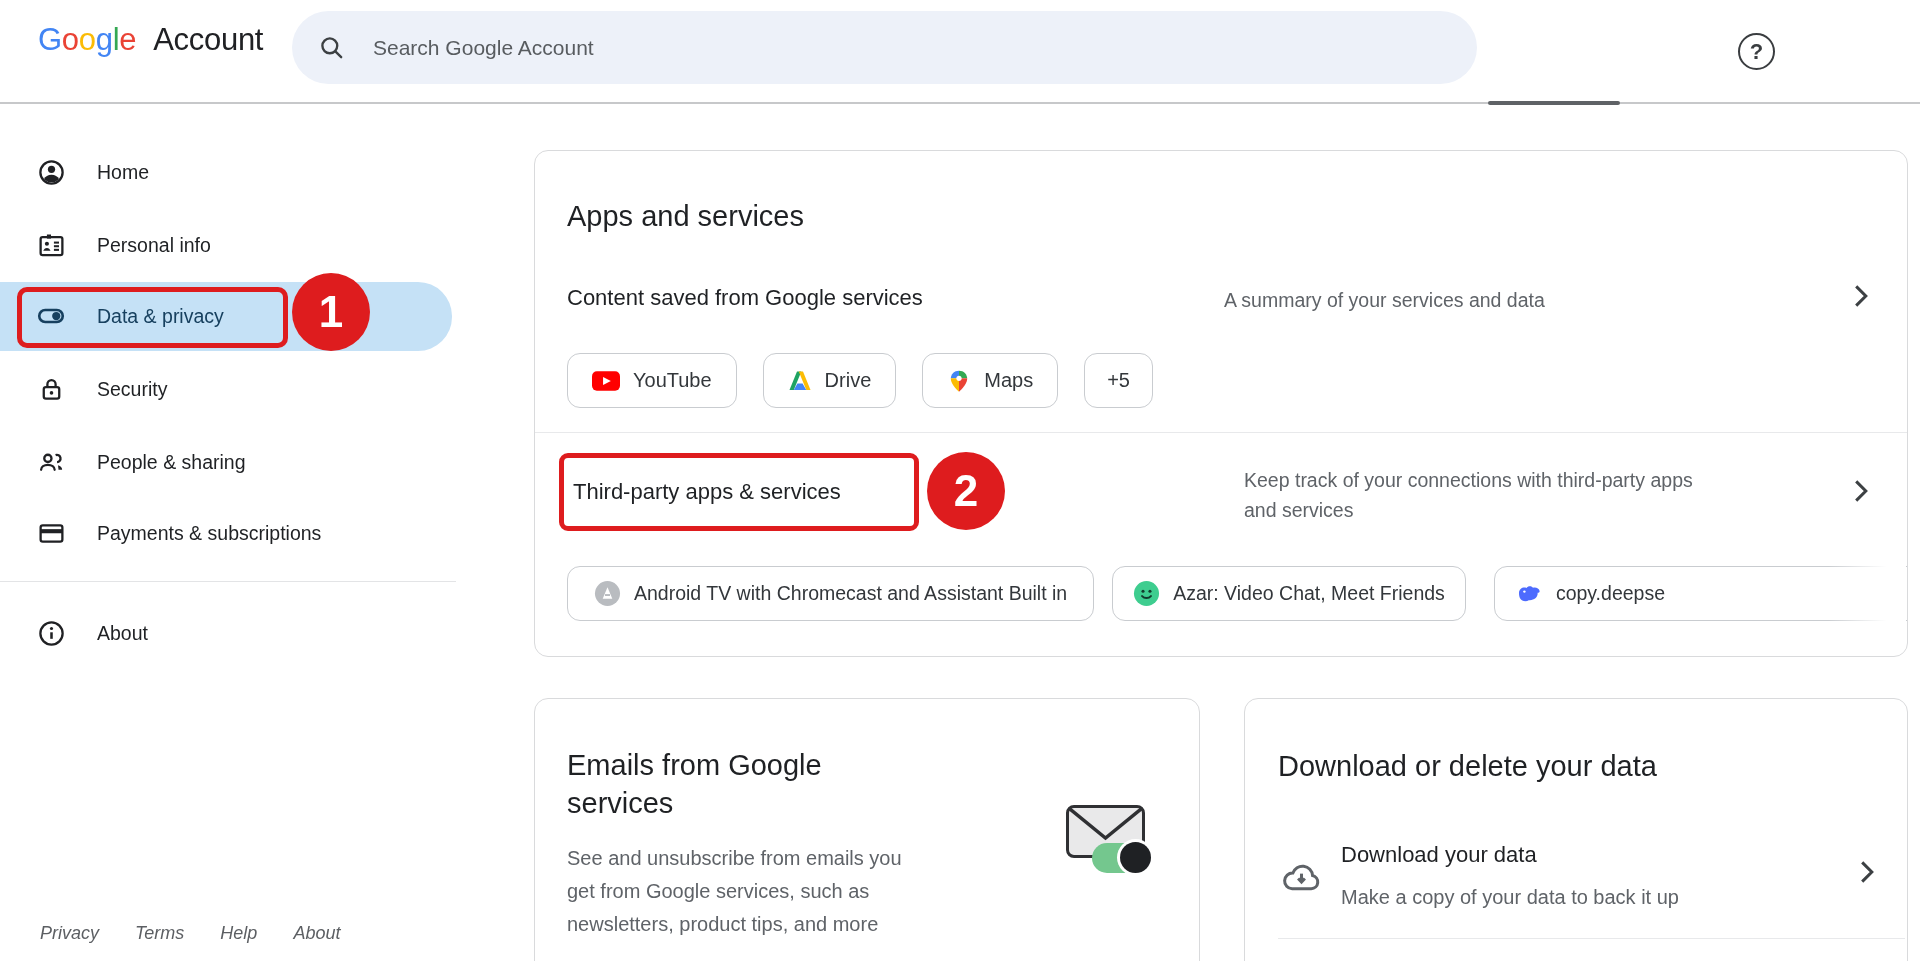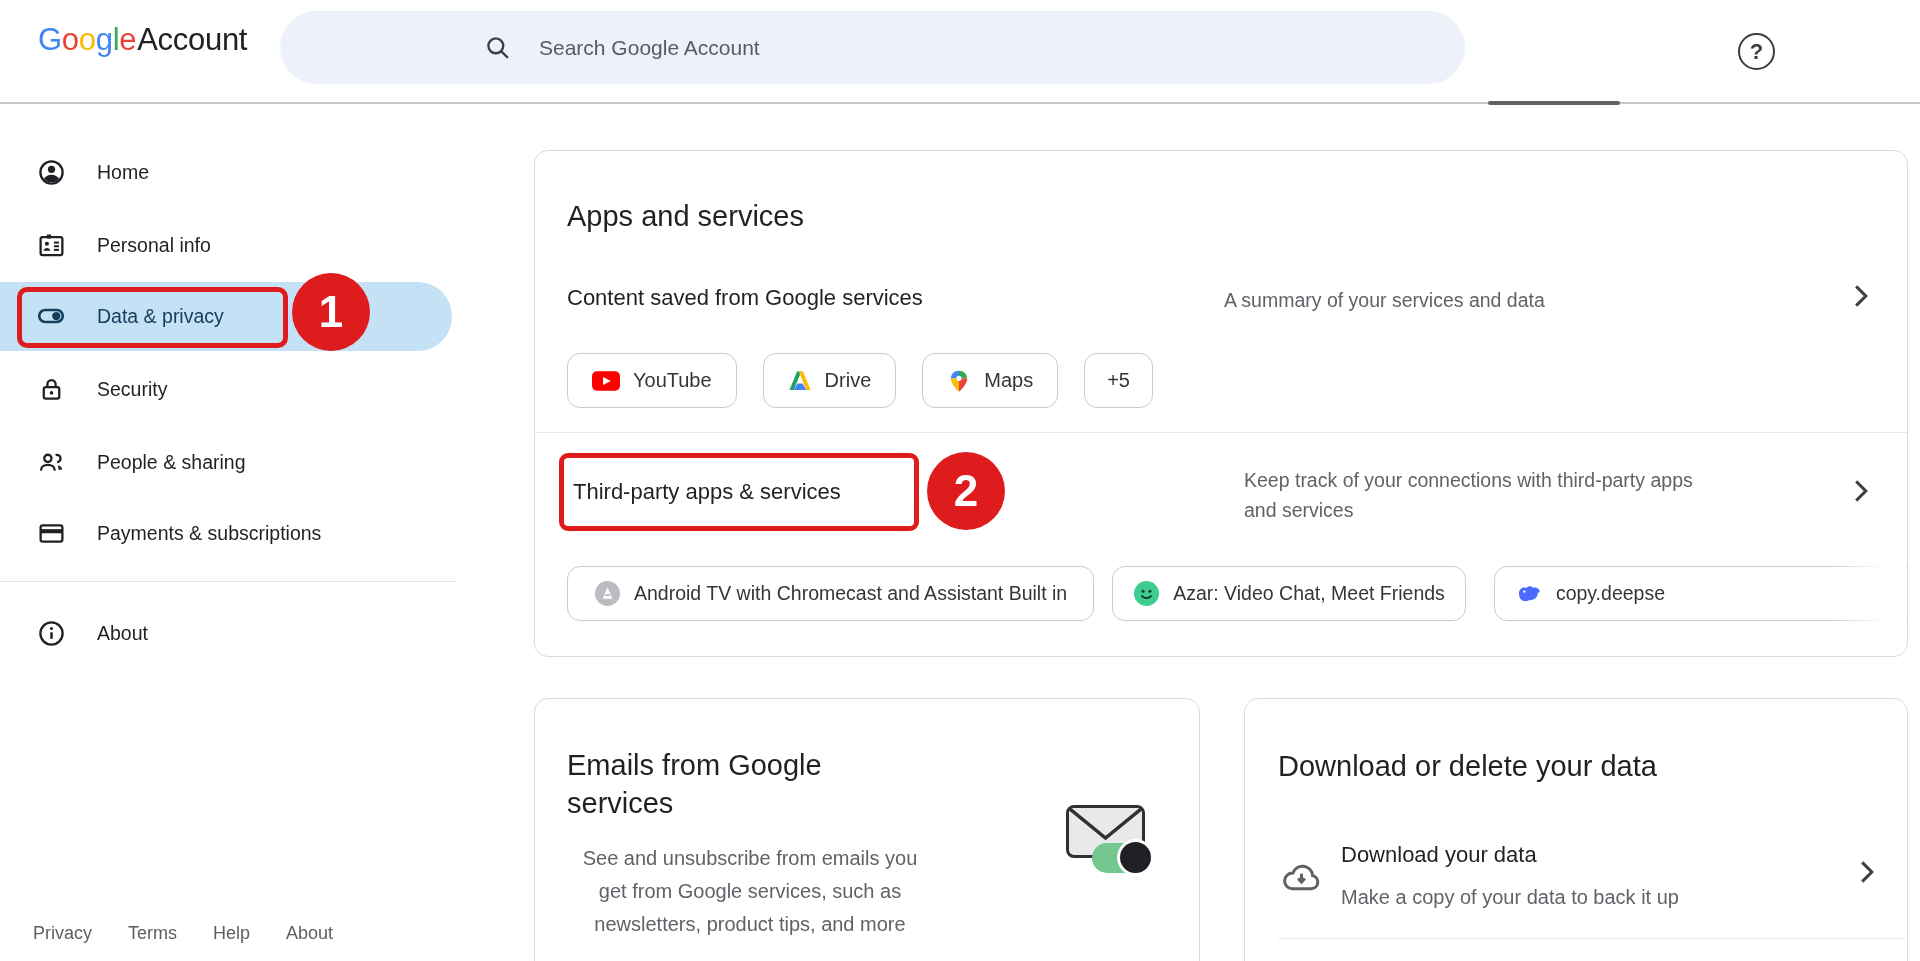--- a/index.html
+++ b/index.html
@@ -8,22 +8,22 @@
   .page { position:relative; width:1920px; height:961px; background:#fff; overflow:hidden; }
 
   
   .header { position:absolute; left:0; top:0; width:1920px; height:103px; background:#fff; }
   .header-border { position:absolute; left:0; top:102px; width:1920px; height:1.5px; background:#c7c8ca; }
   .scroll-seg { position:absolute; left:1488px; top:101px; width:132px; height:4px; background:#5f6266; border-radius:2px; }
   .brand { position:absolute; left:38px; top:22px; display:flex; align-items:baseline; font-size:31px; letter-spacing:-0.3px; cursor:pointer; }
   .brand .lg { font-weight:500; }
   .lg.c1,.lg.c4 { color:#4285F4; } .lg.c2,.lg.c6 { color:#EA4335; }
   .lg.c3 { color:#FBBC05; } .lg.c5 { color:#34A853; }
-  .brand .suffix { color:#202124; font-weight:400; margin-left:1px; }
-  .searchbar { position:absolute; left:280px; top:11px; width:1185px; height:73px; border-radius:37px; background:#edf1f9; display:flex; align-items:center; padding:0 26px;justify-content:flex-end; }
+  .brand .suffix { color:#202124; font-weight:400; margin-left:17px; }
+  .searchbar { position:absolute; left:292px; top:11px; width:1185px; height:73px; border-radius:37px; background:#edf1f9; display:flex; align-items:center; padding:0 26px; }
   .searchbar svg { flex:none; }
   .searchbar input { border:none; outline:none; background:transparent; font-family:inherit; font-size:21px; color:#202124; margin-left:28px; width:900px; }
   .searchbar input::placeholder { color:#585c60; opacity:1; }
   .help-btn { position:absolute; left:1738px; top:33px; width:37px; height:37px; border:2.6px solid #3a3d40; border-radius:50%; display:flex; align-items:center; justify-content:center; font-size:22px; font-weight:700; color:#3a3d40; cursor:pointer; }
 
   
   .nav-item { position:absolute; left:0; width:456px; height:58px; display:flex; align-items:center; cursor:pointer; }
   .nav-item .nicon { position:absolute; left:36px; width:30px; height:30px; display:flex; align-items:center; justify-content:center; }
   .nav-item .nlabel { position:absolute; left:97px; font-size:19.5px; color:#1f2124; }
   .nav-pill { position:absolute; left:0; top:282px; width:452px; height:69px; background:#c5e1f6; border-radius:0 34px 34px 0; }
@@ -46,21 +46,21 @@
   .chip { display:flex; align-items:center; height:55px; border:1.5px solid #c9ccd0; border-radius:13px; padding:0 24px; font-size:20px; font-weight:500; color:#33373b; cursor:pointer; background:#fff; flex:none; }
   .chip .cicon { display:flex; margin-right:13px; }
   .chips.row2 .chip { font-weight:400; font-size:19.5px; }
   .fade-right { position:absolute; background:linear-gradient(90deg, rgba(255,255,255,0), #fff 75%); pointer-events:none; }
 
   
   .envelope { position:absolute; left:531px; top:106px; width:79px; height:53px; background:#e9e9ea; border:3px solid #2f3033; border-radius:8px; }
   .env-toggle { position:absolute; left:557px; top:144px; width:59px; height:30px; background:#74c78e; border-radius:16px; }
   .env-knob { position:absolute; left:28px; top:-1px; width:31px; height:31px; background:#1f2124; border-radius:50%; box-shadow:0 0 0 3px #fff; }
 
-  .footer-links { position:absolute; left:33px; top:923px; display:flex; gap:36px; }
+  .footer-links { position:absolute; left:40px; top:923px; display:flex; gap:36px;font-style:italic; }
   .footer-links .flink { font-size:18px; color:#5c5f63; cursor:pointer; }
 </style>
 </head>
 <body>
 
 <div class="page">
 
   <div class="header">
     <div class="brand">
       <span class="lg c1">G</span>
@@ -276,21 +276,21 @@
             </svg>
         </span>
         <span>copy.deepse</span>
       </div>
     </div>
     <div class="fade-right" style="right:1px; top:405px; width:78px; height:72px;"></div>
   </section>
 
   <section class="card" style="left:534px; top:698px; width:666px; height:300px;">
     <h2 class="card-title" style="left:32px; top:47px; width:345px;">Emails from Google services</h2>
-    <p class="gray-text" style="position:absolute; left:32px; top:143px; width:366px; font-size:20px; line-height:33px;text-align:center;">See and unsubscribe from emails you get from Google services, such as newsletters, product tips, and more</p>
+    <p class="gray-text" style="position:absolute; left:32px; top:143px; width:366px; font-size:20px; line-height:33px;">See and unsubscribe from emails you get from Google services, such as newsletters, product tips, and more</p>
     <div class="envelope">
       <svg width="73" height="34" viewBox="0 0 73 34" style="position:absolute; left:0; top:0;">
           <polyline points="1,1 36.5,30 72,1" fill="none" stroke="#2f3033" stroke-width="3.4"></polyline>
         </svg>
     </div>
     <div class="env-toggle">
       <div class="env-knob"></div>
     </div>
   </section>
 

